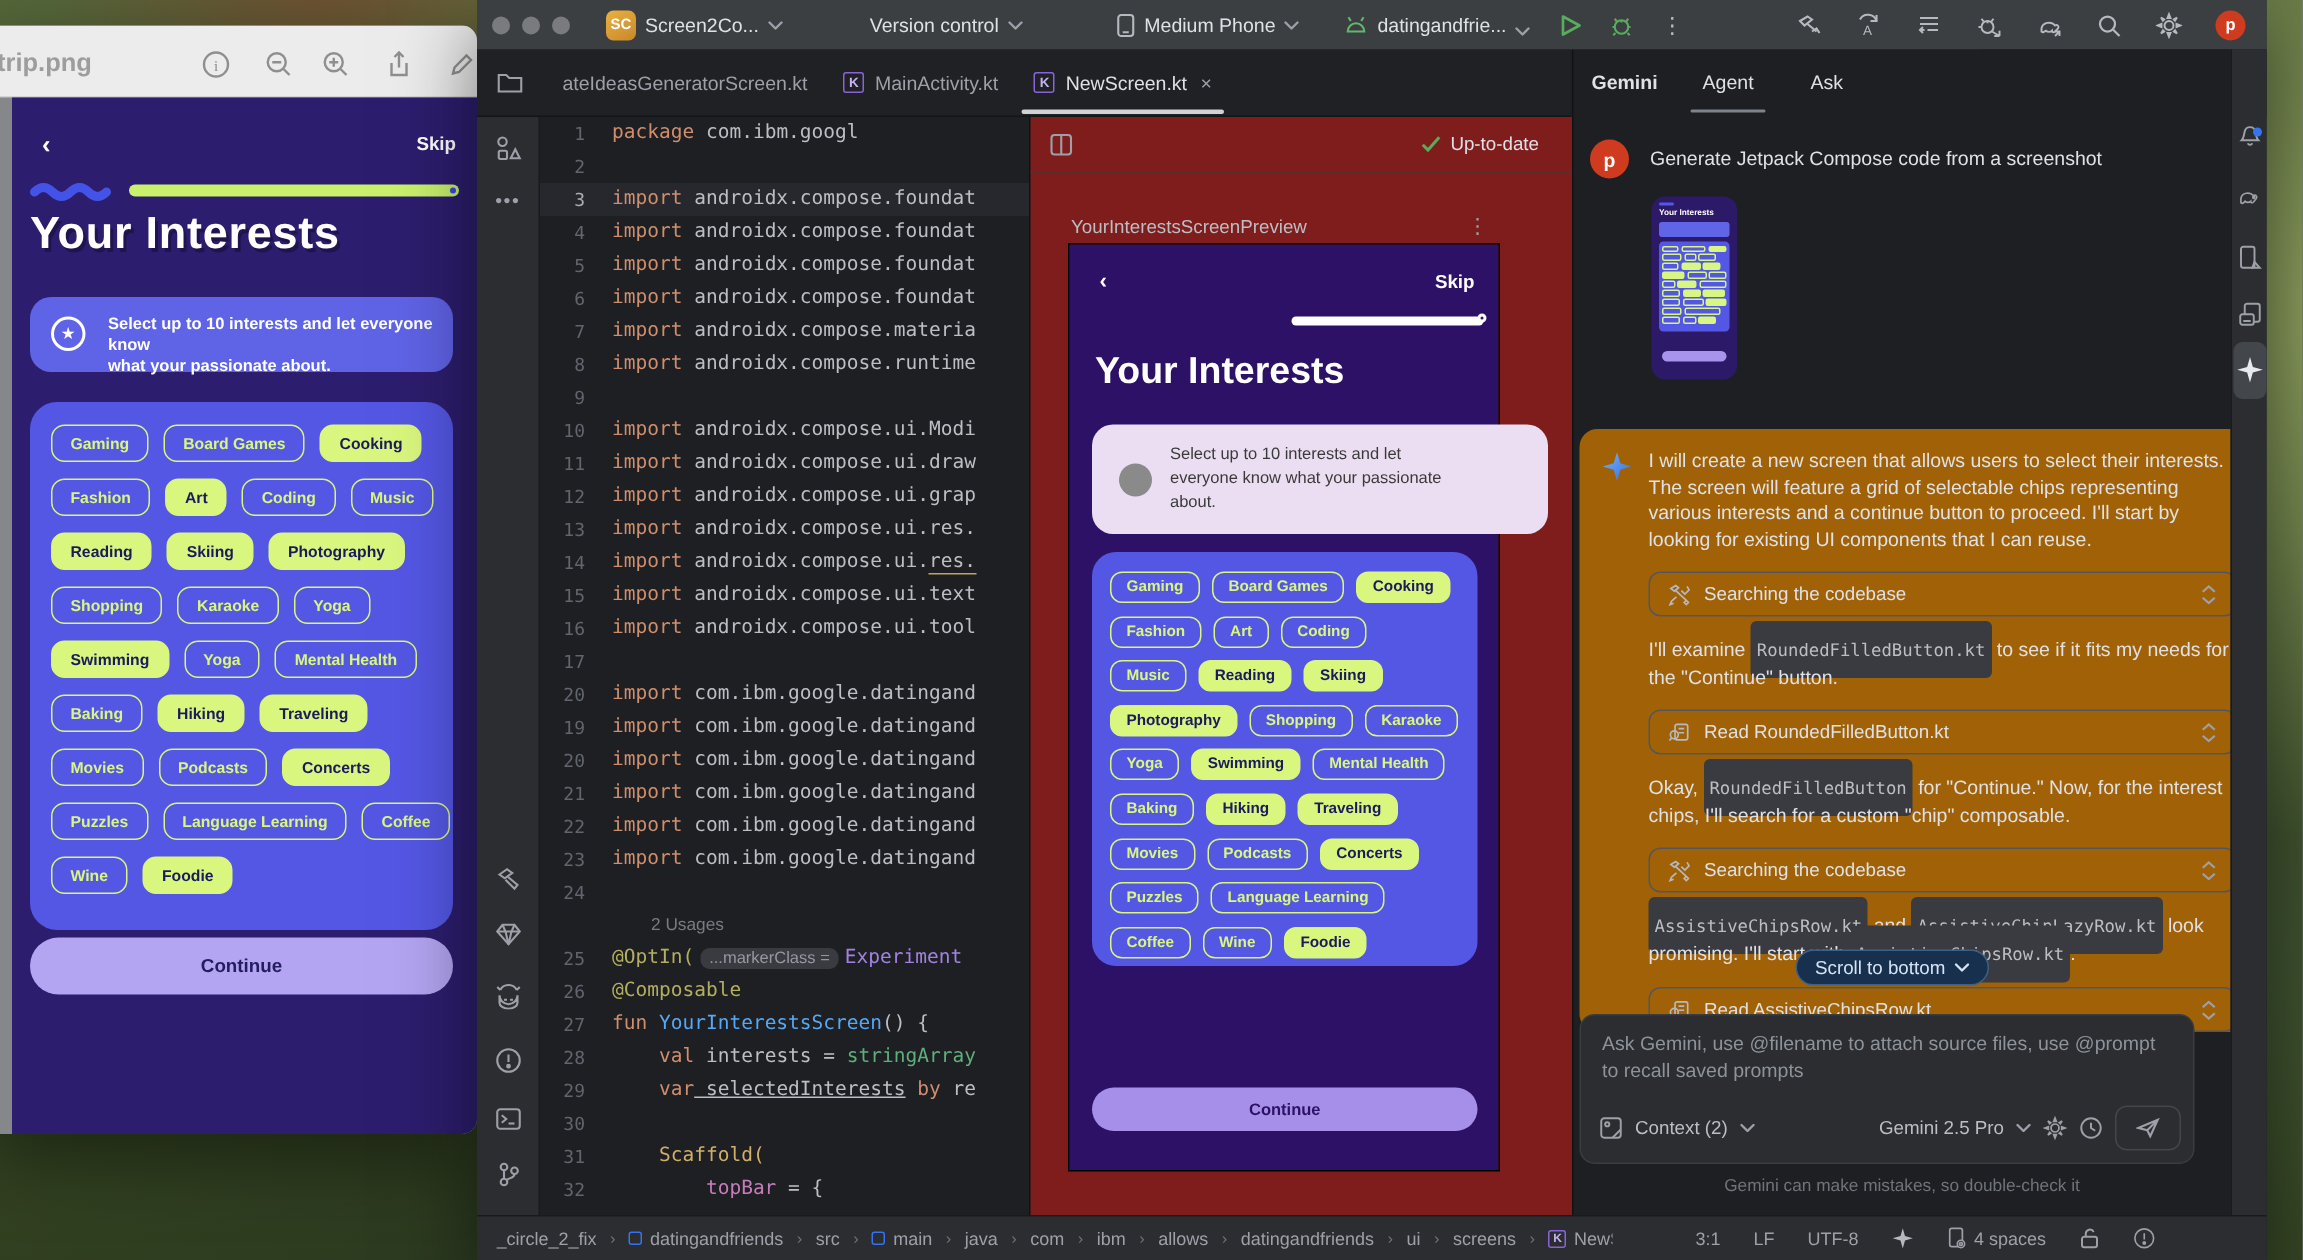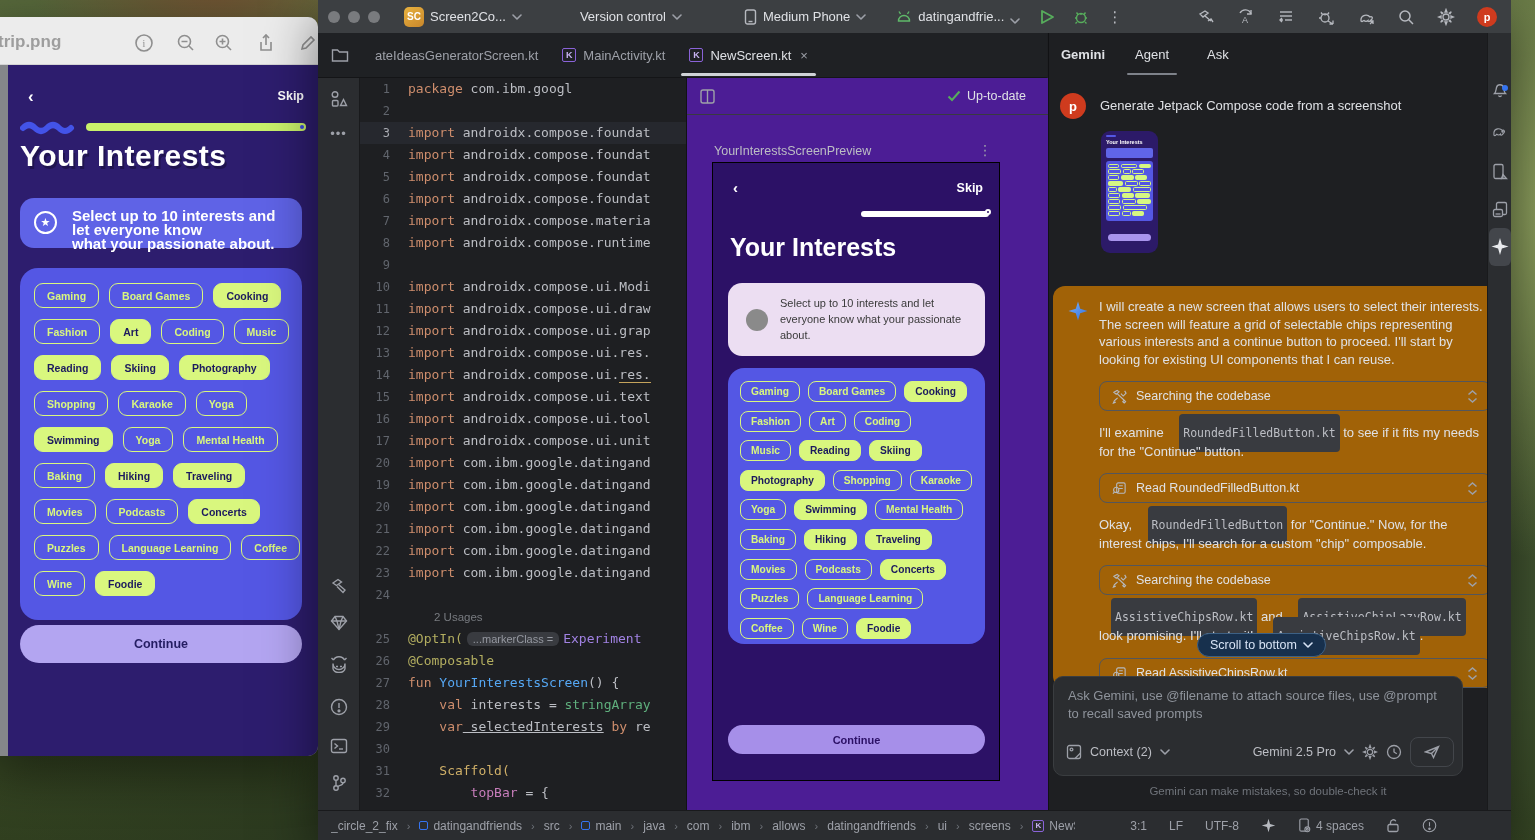--- a/index.html
+++ b/index.html
@@ -30,21 +30,21 @@
   #lmock { position:absolute; left:20px; top:0; width:310px; height:691px; background:#2d1d6e; position:absolute; }
   #lmock .back { position:absolute; left:20px; top:22px; color:#fff; font-size:17px; font-weight:700; }
   #lmock .skip { position:absolute; right:14px; top:24px; color:#fff; font-size:12.5px; font-weight:700; }
   #lmock .squiggle { position:absolute; left:12px; top:54px; }
   #lmock .pbar { position:absolute; left:78px; top:58px; width:220px; height:8px; background:#c9f16b; border-radius:4px; }
   #lmock .pbar .dot { position:absolute; right:2px; top:2px; width:4px; height:4px; border-radius:50%; background:#3b49e0; }
   #lmock .mtitle { position:absolute; left:12px; top:74px; color:#fff; font-size:30px; font-weight:800; letter-spacing:.5px; text-shadow:2px 3px 0 rgba(0,0,0,.28); }
   .info-card { position:absolute; left:12px; width:282px; background:#5f63e6; border-radius:14px; }
   #lmock .info-card { top:133px; height:50px; }
   #lmock .star-badge { position:absolute; left:14px; top:13px; width:23px; height:23px; border:2px solid #fff; border-radius:50%; color:#fff; font-size:11px; display:flex; align-items:center; justify-content:center; }
-  #lmock .info-text { position:absolute; left:52px; top:11px; width:220px; color:#fff; font-size:15px; font-weight:600; line-height:14px; }
+  #lmock .info-text { position:absolute; left:52px; top:11px; width:220px; color:#fff; font-size:11px; font-weight:600; line-height:14px; }
   #lmock .chips-box { position:absolute; left:12px; top:203px; width:282px; height:352px; background:#5457e4; border-radius:18px; padding:15px 14px; overflow:hidden; }
   #lmock .continue { position:absolute; left:12px; top:560px; width:282px; height:38px; background:#b3a5f1; border-radius:19px; color:#241d62; font-size:12.5px; font-weight:700; display:flex; align-items:center; justify-content:center; }
 
   .chip-row { display:flex; gap:10px; margin-bottom:11px; }
   .chip { height:25px; border-radius:9px; border:1.5px solid #d9f77e; color:#d9f77e; font-size:10.5px; font-weight:700;
           display:flex; align-items:center; padding:0 12px; white-space:nowrap; }
   .chip.sel { background:#d9f77e; color:#1c1a5e; border-color:#d9f77e; }
 
   
   #ide { position:absolute; left:318px; top:0; width:1193px; height:840px; background:#1e1f22; box-shadow:0 18px 50px rgba(0,0,0,.5); }
@@ -96,34 +96,34 @@
   .seg-f { color:#56a8f5; } .seg-g { color:#5faf7d; } .seg-v { color:#c77dbb; }
   .seg-e { color:#a182e3; } .seg-c { color:#d0b068; }
   .seg-u { color:#bcbec4; border-bottom:1px solid #c5a35c; }
   .seg-s { color:#bcbec4; text-decoration:underline; }
   .inlay { background:#393b40; color:#9598a0; border-radius:6px; padding:1px 6px; font-size:11px; font-family:"Liberation Sans",sans-serif; margin:0 4px; }
   #line1-widget { position:absolute; right:26px; top:80px; display:flex; align-items:center; gap:10px; color:#9da0a8; font-size:12px; }
   #line1-widget .warn { color:#f2c55c; font-size:12px; }
   #ed-scroll { position:absolute; right:2px; top:104px; width:6px; height:68px; background:#45474c; border-radius:3px; }
 
   
-  #previewpane { position:absolute; left:368px; top:78px; width:362px; height:732px; background:#4c1d95; border-left:1px solid #111214; }
+  #previewpane { position:absolute; left:368px; top:78px; width:362px; height:732px; background:#7f1d1d; border-left:1px solid #111214; }
   #pv-toolbar { position:absolute; left:0; top:0; width:100%; height:37px; border-bottom:1px solid #393b40; display:flex; align-items:center; }
   #pv-split { margin-left:12px; color:#9da0a8; }
   #uptodate { position:absolute; right:22px; display:flex; gap:6px; align-items:center; color:#dfe1e5; font-size:12.5px; }
   #pv-label { position:absolute; left:27px; top:66px; color:#bcbec4; font-size:12.5px; }
   #pv-kebab { position:absolute; right:56px; top:64px; color:#9da0a8; font-size:14px; }
 
   #phone { position:absolute; left:26px; top:85px; width:286px; height:617px; background:#2c1166; outline:1px solid #000; }
   #phone .back { position:absolute; left:20px; top:16px; color:#fff; font-size:15px; font-weight:700; }
   #phone .skip { position:absolute; right:16px; top:18px; color:#fff; font-size:12.5px; font-weight:700; }
   #phone .pbar { position:absolute; left:148px; top:48px; width:128px; height:6px; background:#fff; border-radius:3px; }
   #phone .pbar .ring { position:absolute; right:-2px; top:-2px; width:6px; height:6px; border:2px solid #fff; border-radius:50%; background:#2c1166; }
   #phone .mtitle { position:absolute; left:17px; top:70px; color:#fff; font-size:25px; font-weight:700; }
-  #phone .info-card { left:15px; top:120px; width:257px; height:73px; background:#ecdef2; }
+  #phone .info-card { left:15px; top:120px; width:304px; height:73px; background:#ecdef2; }
   #phone .gray-dot { position:absolute; left:18px; top:26px; width:22px; height:22px; border-radius:50%; background:#8a8a8a; }
   #phone .info-text { position:absolute; left:52px; top:12px; width:190px; color:#3a3a3a; font-size:11px; line-height:16px; }
   #phone .chips-box { position:absolute; left:15px; top:205px; width:257px; height:276px; background:#5457e4; border-radius:16px; padding:13px 12px; overflow:hidden; }
   #phone .chip-row { gap:8px; margin-bottom:8.6px; }
   #phone .chip { height:21px; font-size:10.2px; border-radius:8px; padding:0 10px; border-width:1.3px; }
   #phone .continue { position:absolute; left:15px; top:562px; width:257px; height:29px; background:#a68fe9; border-radius:15px; color:#2c1166; font-size:11px; font-weight:700; display:flex; align-items:center; justify-content:center; }
 
   
   #gemini { position:absolute; left:730px; top:33px; width:439px; height:777px; background:#1e1f22; border-left:1px solid #111214; }
   #gem-header { position:absolute; left:0; top:0; width:100%; height:42px; display:flex; align-items:center; }
@@ -143,21 +143,21 @@
   .t-row { display:flex; gap:1.5px; margin-bottom:1.8px; }
   .t-chip { height:4.2px; border-radius:1.5px; border:.5px solid #d7f782; }
   .t-chip.sel { background:#d7f782; }
   #thumb .t-cont { position:absolute; left:7px; top:103px; width:43px; height:7px; background:#a894ec; border-radius:3.5px; }
 
   
   #bubble { position:absolute; left:4px; top:253px; width:452px; height:402px; background:#a16207; border-radius:12px; overflow:hidden;
             padding:12px 14px 0 46px; }
   #sparkle { position:absolute; left:15px; top:15px; }
   .gtext { color:#dfe1e5; font-size:13px; line-height:17.5px; margin-bottom:13px; }
-  .gcode { font-family:"DejaVu Sans Mono","Liberation Mono",monospace; font-size:11.5px; background:#393b40; border-radius:4px; padding:12px 4px; color:#bcbec4;margin-left:12px; }
+  .gcode { font-family:"DejaVu Sans Mono","Liberation Mono",monospace; font-size:11.5px; background:#393b40; border-radius:4px; padding:12px 4px; color:#bcbec4; }
   .toolcard { height:30px; border:1px solid #53565c; border-radius:8px; display:flex; align-items:center; gap:9px; padding:0 12px; margin-bottom:13px; color:#dfe1e5; font-size:12.5px; }
   .toolcard .grow { flex:1; }
   .tc-ic { color:#b6b9bf; }
   #scrollbtn { position:absolute; left:148px; top:600px; height:24px; padding:0 12px; background:#17304d; border:1px solid #3d6185; border-radius:13px;
                display:flex; align-items:center; gap:6px; color:#d7e3f5; font-size:12.5px; }
   #scrollbtn .chev path { stroke:#d7e3f5; }
 
   
   #inputbox { position:absolute; left:4px; top:643px; width:410px; height:100px; background:#2b2d30; border:1px solid #3a3d40; border-radius:10px; }
   #placeholder { position:absolute; left:14px; top:10px; width:378px; color:#8e939b; font-size:13px; line-height:17.5px; }
@@ -476,21 +476,21 @@
         <div class="crow"><span class="lnum">7</span><span class="ctext"><span class="seg-k">import</span><span class="seg-p"> androidx.compose.materia</span></span></div>
         <div class="crow"><span class="lnum">8</span><span class="ctext"><span class="seg-k">import</span><span class="seg-p"> androidx.compose.runtime</span></span></div>
         <div class="crow"><span class="lnum">9</span></div>
         <div class="crow"><span class="lnum">10</span><span class="ctext"><span class="seg-k">import</span><span class="seg-p"> androidx.compose.ui.Modi</span></span></div>
         <div class="crow"><span class="lnum">11</span><span class="ctext"><span class="seg-k">import</span><span class="seg-p"> androidx.compose.ui.draw</span></span></div>
         <div class="crow"><span class="lnum">12</span><span class="ctext"><span class="seg-k">import</span><span class="seg-p"> androidx.compose.ui.grap</span></span></div>
         <div class="crow"><span class="lnum">13</span><span class="ctext"><span class="seg-k">import</span><span class="seg-p"> androidx.compose.ui.res.</span></span></div>
         <div class="crow"><span class="lnum">14</span><span class="ctext"><span class="seg-k">import</span><span class="seg-p"> androidx.compose.ui.</span><span class="seg-u">res.</span></span></div>
         <div class="crow"><span class="lnum">15</span><span class="ctext"><span class="seg-k">import</span><span class="seg-p"> androidx.compose.ui.text</span></span></div>
         <div class="crow"><span class="lnum">16</span><span class="ctext"><span class="seg-k">import</span><span class="seg-p"> androidx.compose.ui.tool</span></span></div>
-        <div class="crow"><span class="lnum">17</span><span class="ctext"><span class="seg-k">import</span><span class="seg-p"> androidx.compose.ui.unit</span></span></div>
+        <div class="crow"><span class="lnum">17</span></div>
         <div class="crow"><span class="lnum">20</span><span class="ctext"><span class="seg-k">import</span><span class="seg-p"> com.ibm.google.datingand</span></span></div>
         <div class="crow"><span class="lnum">19</span><span class="ctext"><span class="seg-k">import</span><span class="seg-p"> com.ibm.google.datingand</span></span></div>
         <div class="crow"><span class="lnum">20</span><span class="ctext"><span class="seg-k">import</span><span class="seg-p"> com.ibm.google.datingand</span></span></div>
         <div class="crow"><span class="lnum">21</span><span class="ctext"><span class="seg-k">import</span><span class="seg-p"> com.ibm.google.datingand</span></span></div>
         <div class="crow"><span class="lnum">22</span><span class="ctext"><span class="seg-k">import</span><span class="seg-p"> com.ibm.google.datingand</span></span></div>
         <div class="crow"><span class="lnum">23</span><span class="ctext"><span class="seg-k">import</span><span class="seg-p"> com.ibm.google.datingand</span></span></div>
         <div class="crow"><span class="lnum">24</span><span class="ctext"></span></div>
         <div class="usages-row">2 Usages</div>
         <div class="crow"><span class="lnum">25</span><span class="ctext"><span class="seg-a">@OptIn(</span><span class="inlay">...markerClass =</span><span class="seg-e">Experiment</span></span></div>
         <div class="crow"><span class="lnum">26</span><span class="ctext"><span class="seg-a">@Composable</span></span></div>

